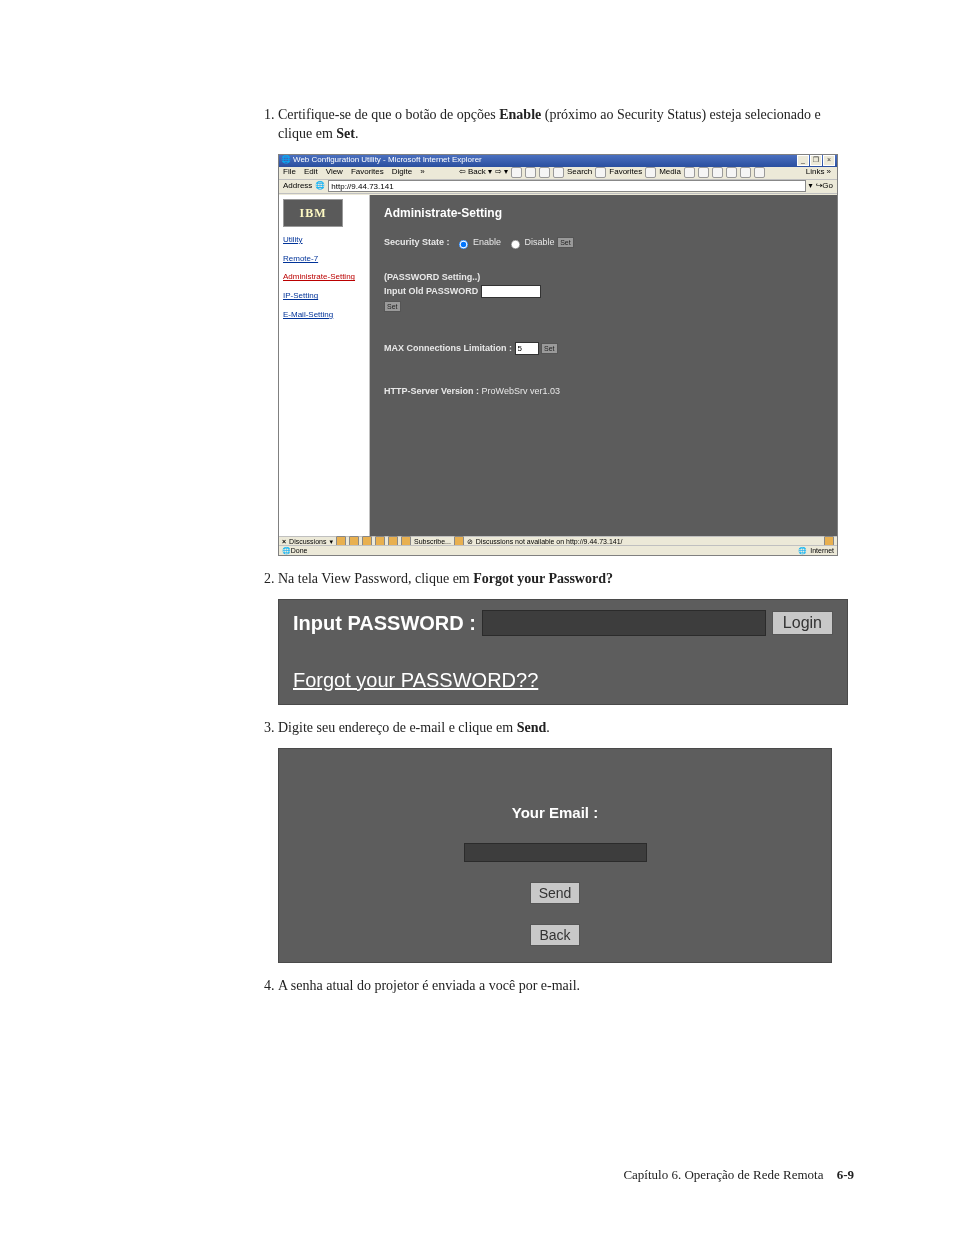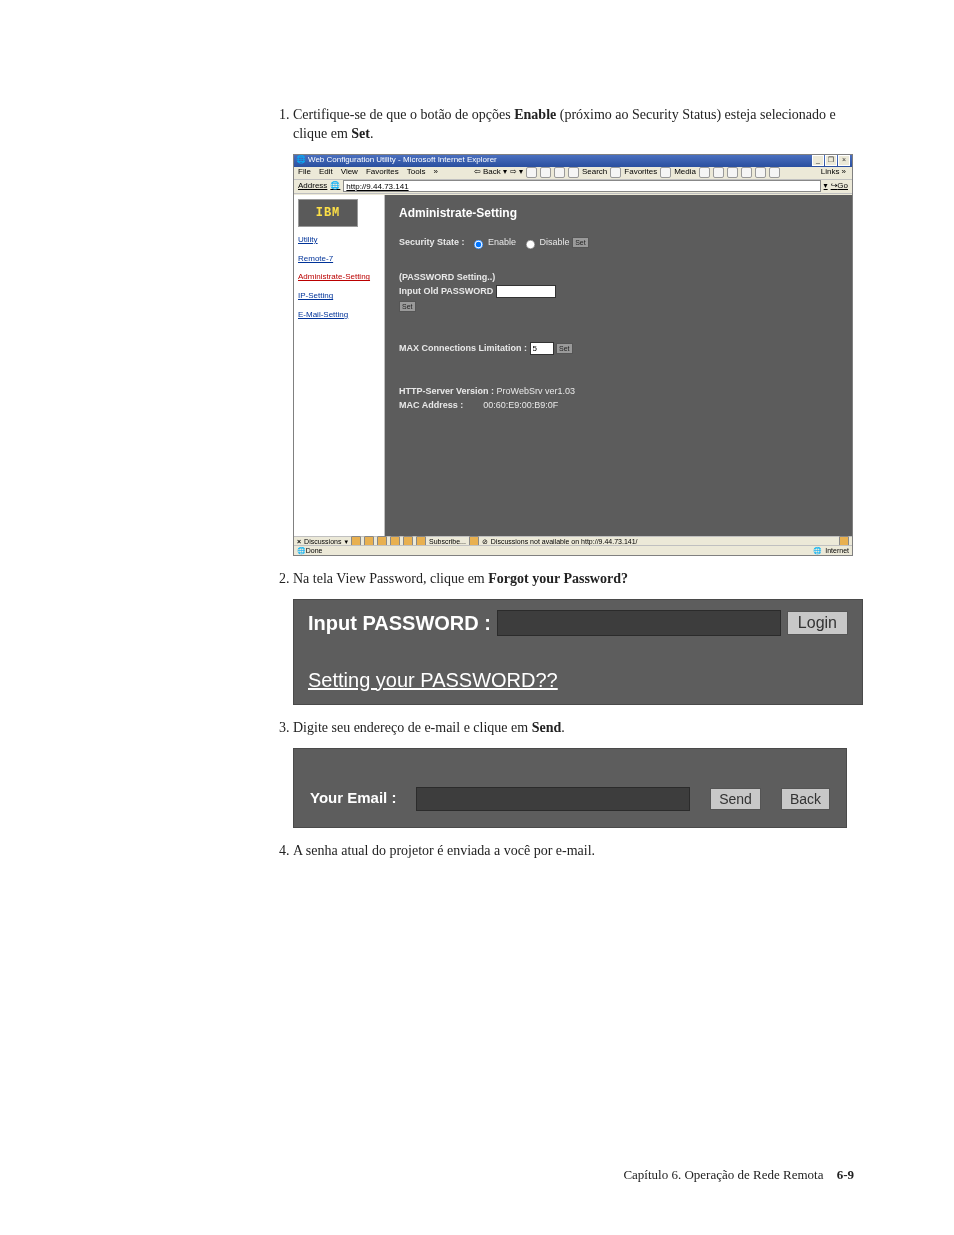--- a/index.html
+++ b/index.html
@@ -6,21 +6,21 @@
     margin: 0;
     background: #fff;
     font-family: "Palatino Linotype", "Book Antiqua", Georgia, serif;
     color: #222;
     width: 954px;
     height: 1235px;
     position: relative;
   }
   .content {
     position: absolute;
-    left: 269px;
+    left: 254px;
     top: 106px;
     width: 590px;
   }
   ol.steps {
     list-style: decimal;
     padding-left: 24px;
     margin: 0;
     font-size: 14px;
     line-height: 1.35;
   }
@@ -64,37 +64,37 @@
   .toolbar {
     position: absolute; top: 12px; left: 180px; height: 12px;
     display: flex; align-items: center; gap: 3px; font-size: 8px;
   }
   .tb-icon {
     width: 9px; height: 9px; border: 1px solid #9a9a9a; border-radius: 2px;
     background: #f5f5f5;
   }
   .addrbar {
     height: 13px; display: flex; align-items: center; gap: 3px; padding: 0 4px;
-    font-size: 8px; background: #ece9d8; border-bottom: 1px solid #c0c0c0; text-decoration: underline;
+    font-size: 8px; background: #ece9d8; border-bottom: 1px solid #c0c0c0;
   }
   .addrbar input {
     flex: 1; height: 10px; font-size: 8px; padding: 0 2px; border: 1px solid #888;
   }
   .ie-body {
     position: absolute; left: 0; right: 0; top: 40px; bottom: 18px;
     display: flex;
   }
   .ie-side {
     width: 82px; background: #fff; border-right: 1px solid #c0c0c0;
     font-size: 8px; padding: 4px; display: flex; flex-direction: column; gap: 8px;
   }
   .ibm-logo {
     display:flex;align-items:center;justify-content:center;
-    width:58px;height:26px;background:#5a5a5a;color:#fde047;
-    font-family:Liberation Mono, monospace;font-weight:bold;letter-spacing:1px;font-size:12px;
+    width:58px;height:26px;background:#5a5a5a;color:#fef9c3;
+    font-family:Liberation Serif, serif;font-weight:bold;letter-spacing:1px;font-size:12px;
     border:1px solid #999;
   }
   .side-link { color: #003399; text-decoration: underline; cursor: pointer; }
   .side-link.active { color: #b00; }
   .ie-main {
     flex: 1; background: #5c5c5c; color: #e8e8e8; padding: 10px 14px;
     font-size: 9px; font-family: Tahoma, Arial, sans-serif;
   }
   .ie-main h2 {
     margin: 0 0 14px 0; font-size: 12px; font-weight: bold; color: #fff;
@@ -143,21 +143,21 @@
   }
 
   
   .panel3 {
     background: #5d5d5d; color: #fff; border: 1px solid #4a4a4a;
     width: 520px; margin: 10px 0 14px 0; padding: 14px 16px 16px 16px;
     font-family: Tahoma, Arial, sans-serif;
   }
   .panel3 .msg { font-size: 15px; line-height: 1.25; }
   .panel3 .email-row {
-    display: flex; align-items: center; gap: 20px; margin-top: 24px;
+    display: flex; align-items: center; gap: 20px; margin-top: 40px; flex-direction: column;
   }
   .panel3 .email-lbl { font-size: 15px; font-weight: bold; }
   .panel3 input[type="text"] {
     flex: 1; height: 20px; background: #3d3d3d; border: 1px solid #2b2b2b;
   }
   .panel3 .btn {
     background: #c8c8c8; color: #333; border: 1px solid #555;
     height: 22px; padding: 0 8px; font-size: 14px; font-family: inherit;
     cursor: pointer;
   }
@@ -187,21 +187,21 @@
             <div class="wbtn">_</div>
             <div class="wbtn">❐</div>
             <div class="wbtn">×</div>
           </div>
         </div>
         <div class="menubar">
           <span>File</span>
           <span>Edit</span>
           <span>View</span>
           <span>Favorites</span>
-          <span>Tools</span>
+          <span>Digite</span>
           <span>»</span>
           <div class="links-right">
             <span>Links</span>
               <span>»</span>
             <div class="wbtn"></div>
           </div>
         </div>
         <div class="toolbar">
           <span>⇦ <span>Back</span> ▾</span>
           <span>⇨ ▾</span>
@@ -250,21 +250,20 @@
             <div class="row"><span class="b">Input Old PASSWORD</span> <input type="password" style=""></div>
             <div class="row"><span class="btn">Set</span></div>
             <div style="height:26px"></div>
             <div class="row">
               <span class="b">MAX Connections Limitation :</span>
               <input type="text" style="width: 18px;" value="5">
               <span class="btn">Set</span>
             </div>
             <div style="height:26px"></div>
             <div class="row"><span class="b">HTTP-Server Version :</span> <span>ProWebSrv ver1.03</span></div>
-            <div class="row"><span class="b">MAC Address :</span>&nbsp;&nbsp;&nbsp;&nbsp;&nbsp;&nbsp;&nbsp;&nbsp;<span>00:60:E9:00:B9:0F</span></div>
           </div>
         </div>
         <div class="statusbar">
           <span style="font-weight:bold">×</span>
           <span>Discussions</span>
             <span>▾</span>
           <div class="sm-ic"></div>
           <div class="sm-ic"></div>
           <div class="sm-ic"></div>
           <div class="sm-ic"></div>
@@ -289,21 +288,21 @@
 
     <li>
       <span>Na tela View Password, clique em </span><span class="b">Forgot your Password?</span>
 
       <div class="panel">
         <div class="login-row">
           <span class="lbl">Input PASSWORD :</span>
           <input type="text" style="">
           <button class="btn">Login</button>
         </div>
-        <a class="forgot">Setting your PASSWORD??</a>
+        <a class="forgot">Forgot your PASSWORD??</a>
       </div>
     </li>
 
     <li>
       <span>Digite seu endereço de e-mail e clique em </span><span class="b">Send</span><span>.</span>
 
       <div class="panel3">
         <div class="email-row">
           <span class="email-lbl">Your Email :</span>
           <input type="text" style="">

